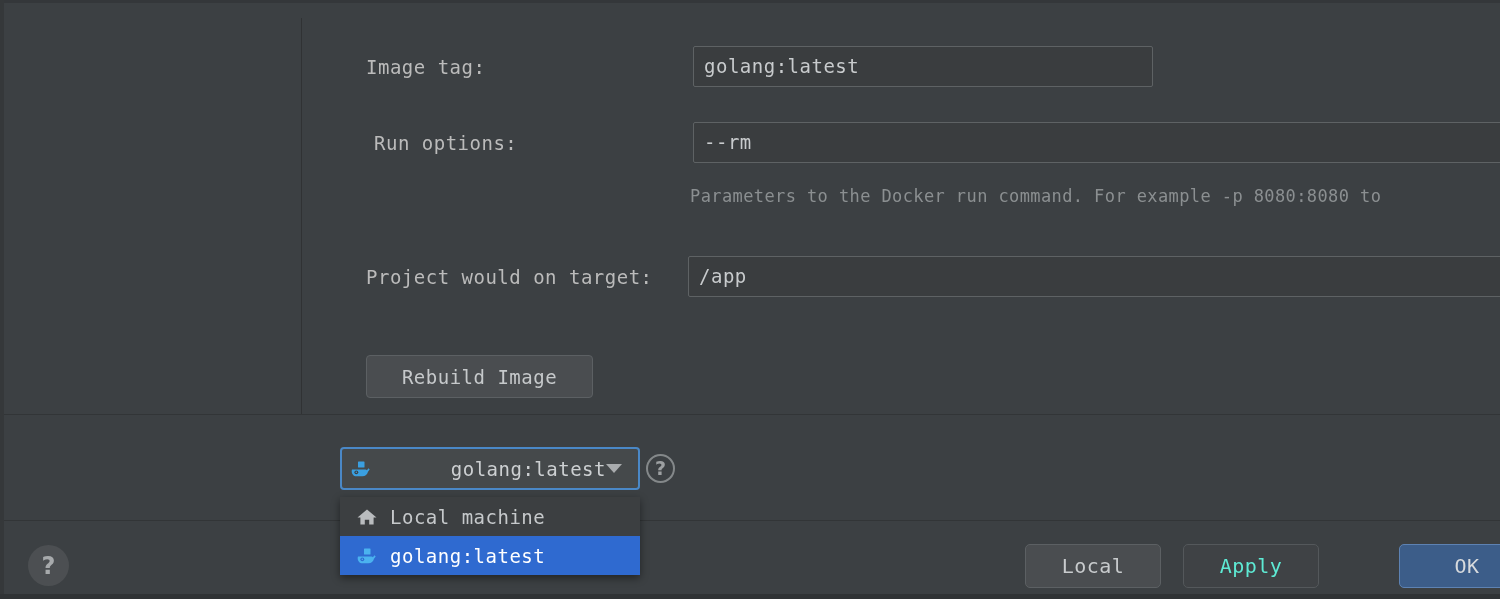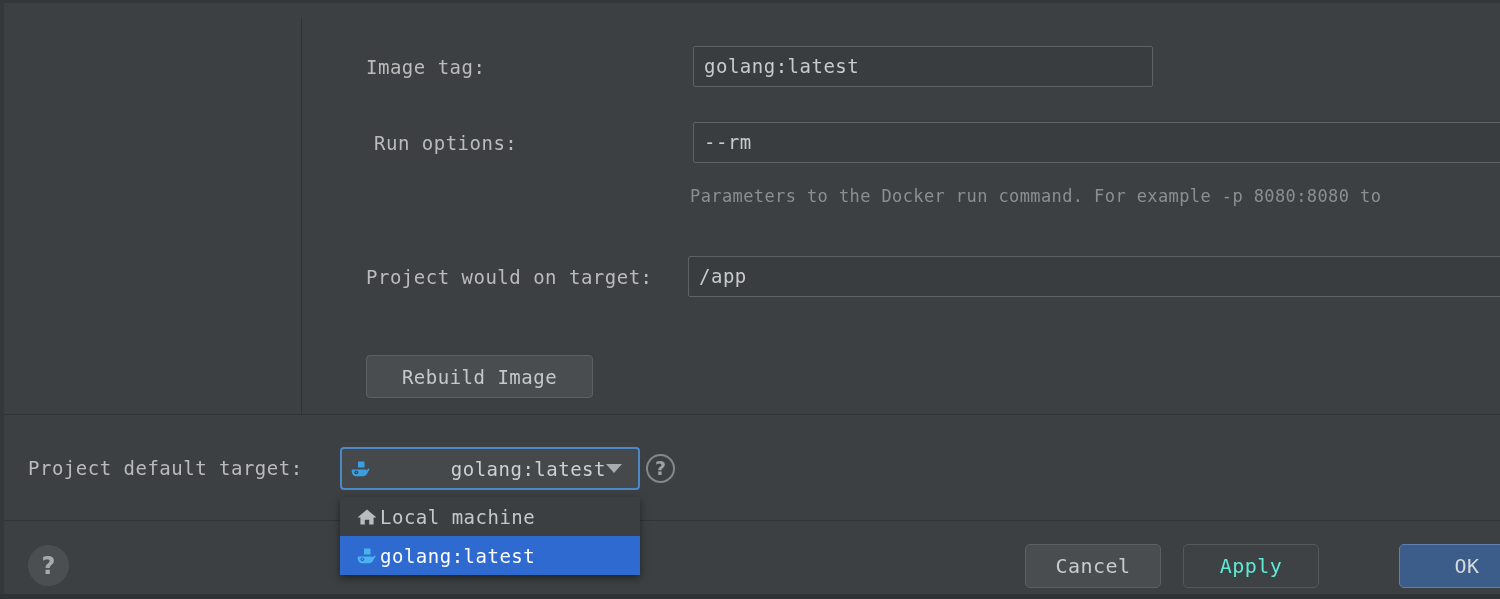--- a/index.html
+++ b/index.html
@@ -168,21 +168,21 @@
   .dd-item {
     height: 39px;
     display: flex;
     align-items: center;
     padding-left: 16px;
     color: #c6c9cb;
     font-size: 19px;
     letter-spacing: 0.5px;
     white-space: nowrap;
   }
-  .dd-item .dd-text { margin-left: 2px; }
+  .dd-item .dd-text { margin-left: 12px; }
   .dd-item.selected {
     background: #2f6ad0;
     color: #ffffff;
   }
 
   
   .help-circle-outline {
     position: absolute;
     left: 646px; top: 454px;
     width: 29px; height: 29px;
@@ -271,21 +271,20 @@
   <div class="hint-text" style="left:690px; top:183px;">Parameters to the Docker run command. For example -p 8080:8080 to</div>
 
 
   <div class="form-label" style="left:366px; top:268px;">Project would on target:</div>
 
   <div class="text-field" style="left:688px; top:256px; width:835px; height:41px;">/app</div>
 
 
   <div class="btn-plain" style="left:366px; top:355px; width:227px; height:43px;">Rebuild Image</div>
 
-  <div class="form-label" style="left:28px; top:459px;">Project default target:</div>
 
   <div class="combo">
     <span class="docker-icon">
       <svg viewBox="0 0 22 20" width="22" height="20" xmlns="http://www.w3.org/2000/svg">
         <rect x="8" y="2.5" width="6.5" height="6" rx="0.6" fill="#3a9fe0"></rect>
         <path d="M2 10.5 h13.5 c0.6 0 1.1 0.3 1.4 0.8 l1.6 -2.1 1.2 1.2 -1.7 2.3
                  c-0.5 2.6 -2.8 4.6 -5.6 4.6 H6.3 C3.6 17.3 1.7 15 1.7 12.2
                  c0 -0.6 0.1 -1.2 0.3 -1.7 z" fill="#3a9fe0"></path>
         <circle cx="6.3" cy="13.3" r="1.9" fill="#3c4043"></circle>
         <circle cx="6.3" cy="13.3" r="0.8" fill="#3a9fe0"></circle>
@@ -319,19 +318,19 @@
           <circle cx="6.3" cy="13.3" r="0.8" fill="#4bb2ef"></circle>
         </svg>
       </span>
       <span class="dd-text">golang:latest</span>
     </div>
 
   </div>
 
   <div class="help-circle-filled">?</div>
 
-  <div class="footer-btn secondary" style="left:1025px; top:544px; width:136px;">Cancel</div>
+  <div class="footer-btn secondary" style="left:1025px; top:544px; width:136px;">Local</div>
 
   <div class="footer-btn disabled" style="left:1183px; top:544px; width:136px;">Apply</div>
 
   <div class="footer-btn primary" style="left:1399px; top:544px; width:136px;">OK</div>
 
 </div>
 
 </body></html>

